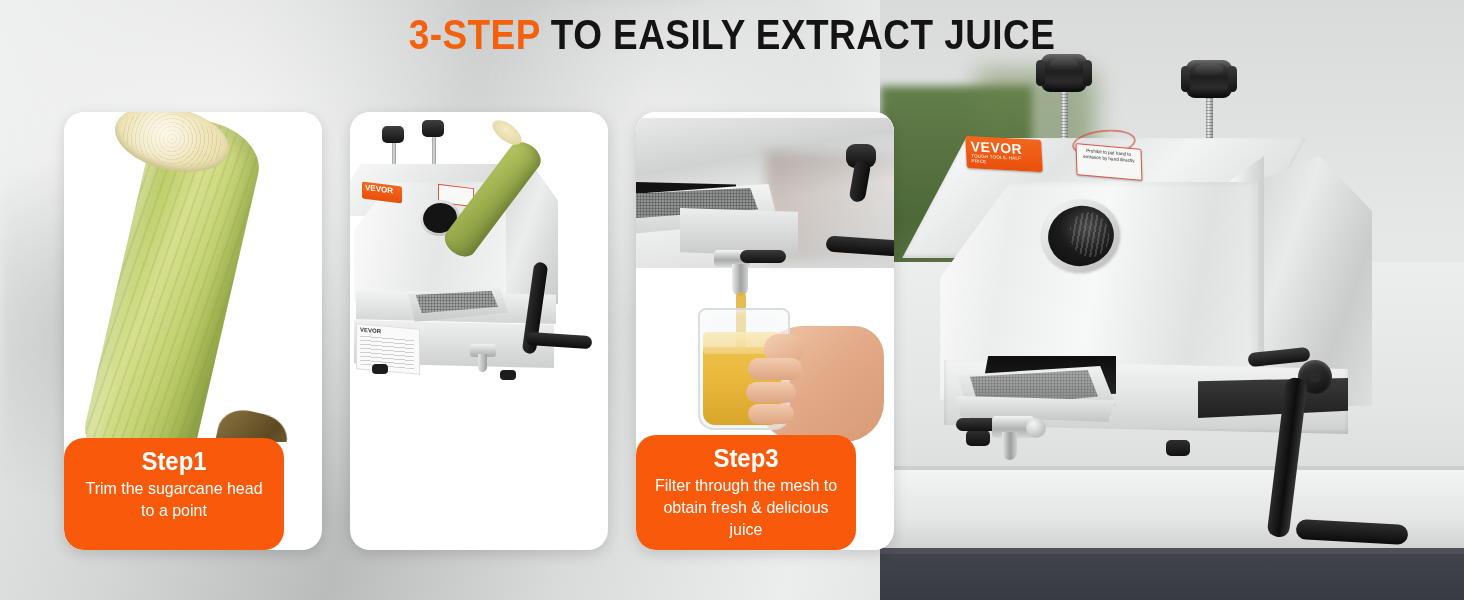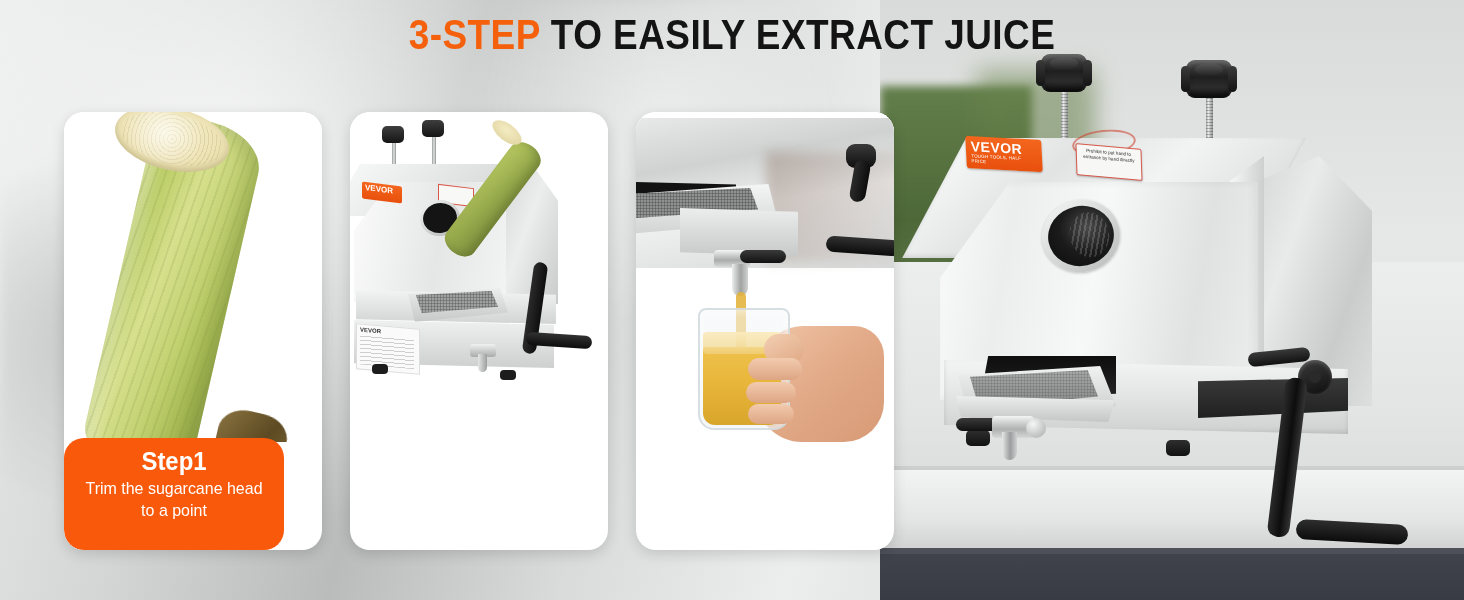--- a/index.html
+++ b/index.html
@@ -423,15 +423,19 @@
         <div class="glass">
           <div class="juice"></div>
           <div class="foam"></div>
         </div>
         <div class="thumb"></div>
         <div class="finger f1"></div>
         <div class="finger f2"></div>
         <div class="finger f3"></div>
       </div>
     </div>
+    <div class="card-cap">
+      <div class="step-title">Step3</div>
+      <div class="step-desc">Filter through the mesh to obtain fresh &amp; delicious juice</div>
+    </div>
   </div>
 
 </div>
 
 </body></html>

